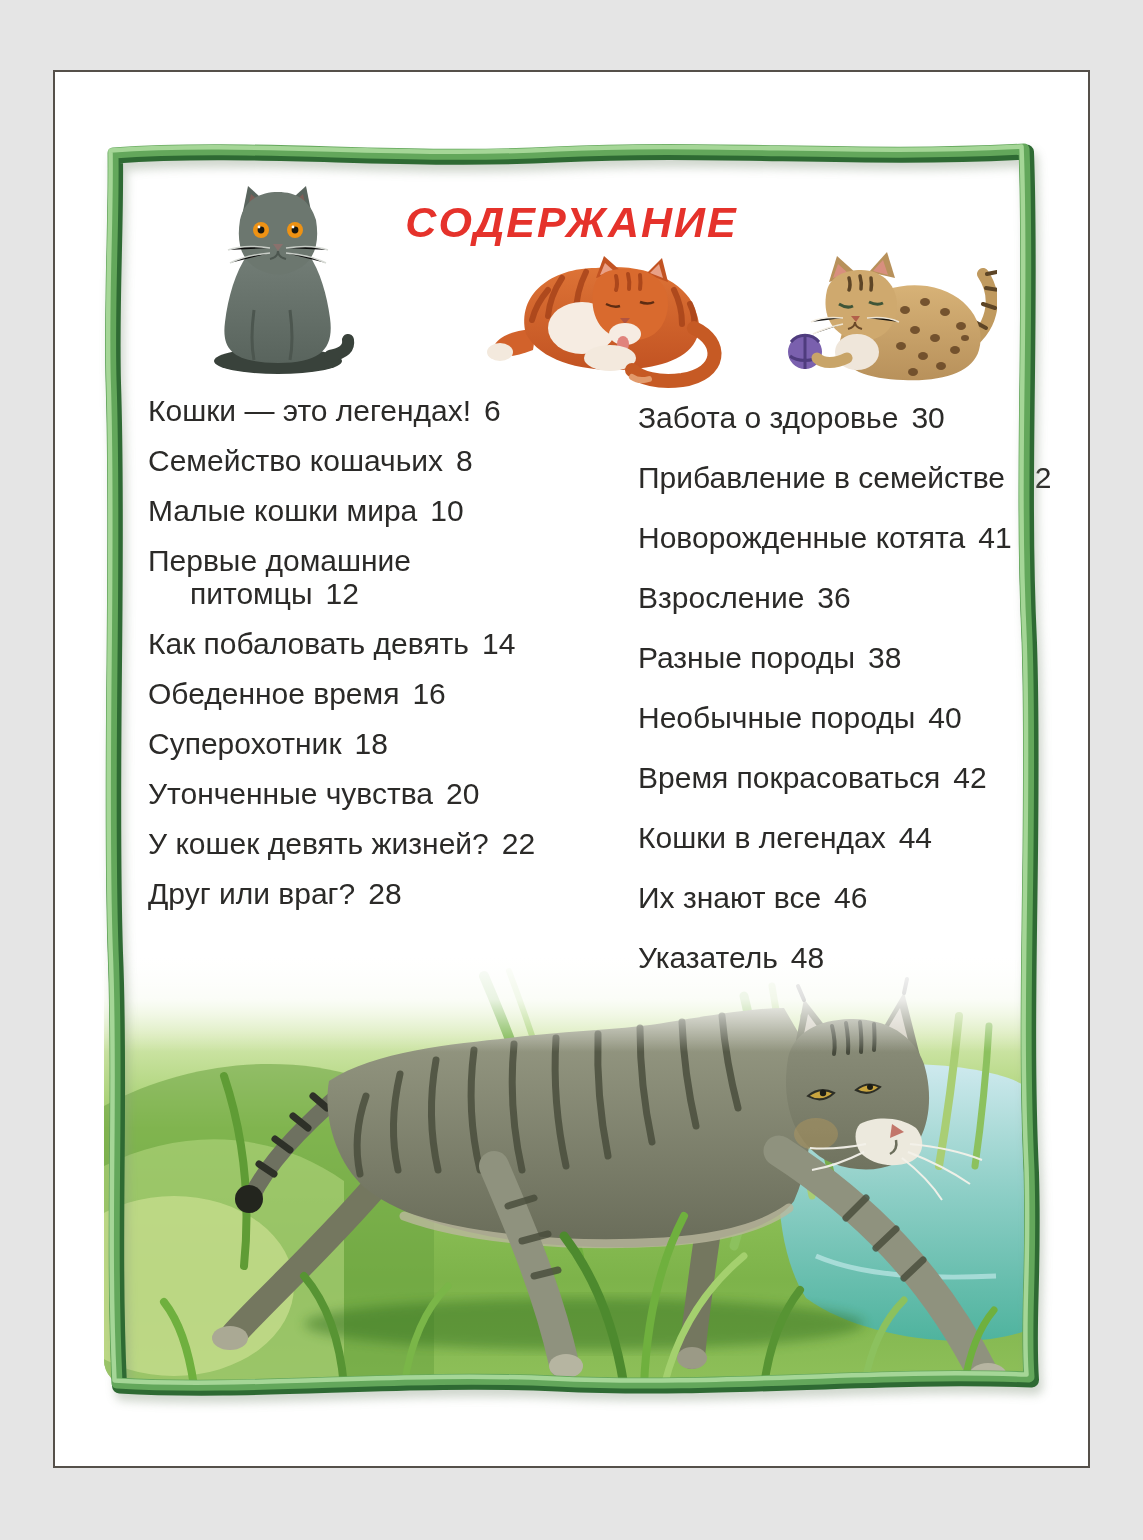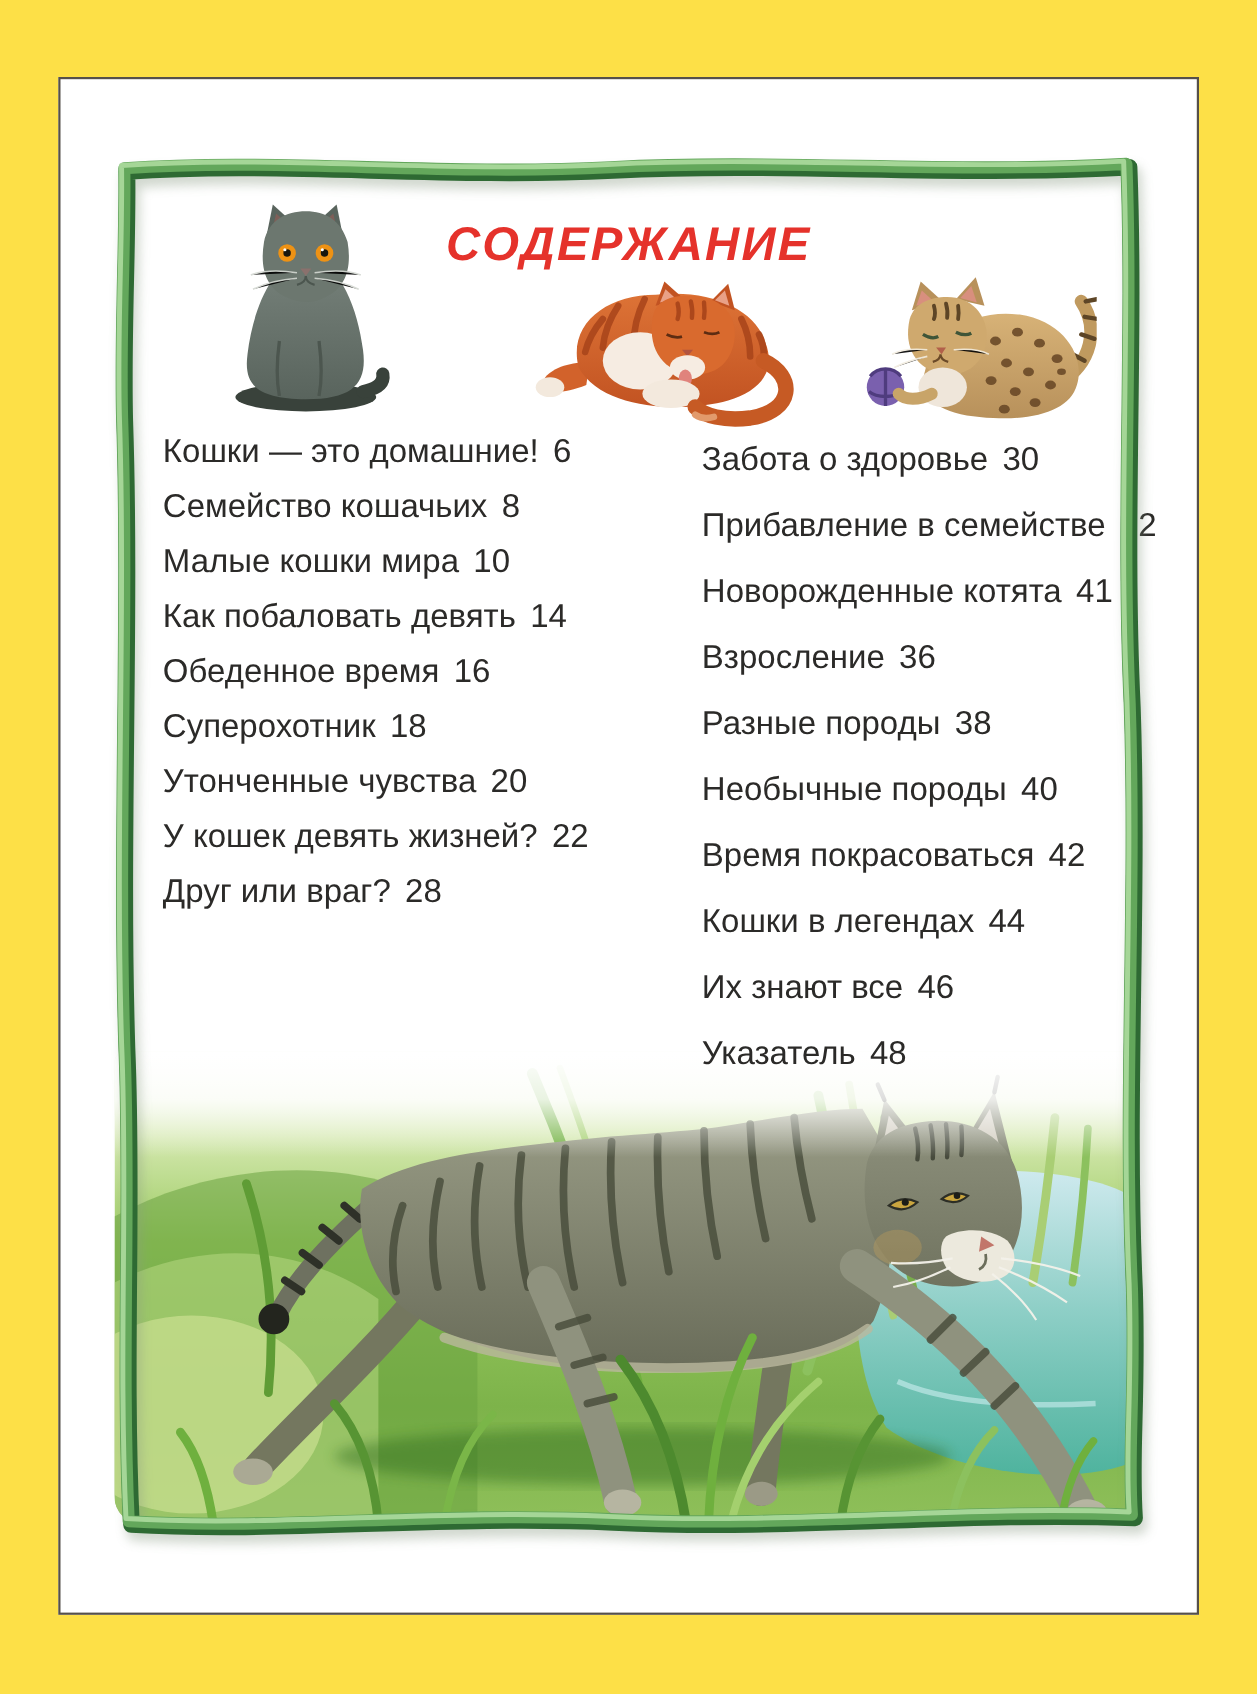--- a/index.html
+++ b/index.html
@@ -1,18 +1,18 @@
 <!DOCTYPE html>
 <html lang="ru"><head>
 <meta charset="utf-8">
 <style>
   html,body{margin:0;padding:0;background:#ffffff;}
   body{width:1143px;height:1540px;position:relative;overflow:hidden;
        font-family:"Liberation Sans","DejaVu Sans",sans-serif;}
-  .canvas{position:absolute;left:0;top:0;width:1143px;height:1540px;background:#fde047;}
+  .canvas{position:absolute;left:0;top:0;width:1143px;height:1540px;background:#e5e5e5;}
 
   .page-outline{position:absolute;left:53px;top:70px;width:1037px;height:1398px;
     box-sizing:border-box;border:2px solid #55504a;background:#fff;z-index:0;}
 
   .page-title{position:absolute;left:53px;top:198px;width:1037px;text-align:center;
     font-size:43px;font-weight:bold;font-style:italic;letter-spacing:2px;
     color:#e5322b;z-index:3;}
 
   .illu{position:absolute;z-index:2;}
   .illu svg{display:block;}
@@ -324,23 +324,25 @@
             <path d="M78,94 q-18,4 -30,10"></path>
           <path d="M102,88 q20,-2 32,4"></path>
         </g>
       </g>
       <ellipse cx="92" cy="122" rx="22" ry="18" fill="#efe6da"></ellipse>
       <path d="M82,128 C70,134 58,134 52,128" stroke="#c8a468" stroke-width="11" fill="none" stroke-linecap="round"></path>
     </svg>
   </div>
 
   <div class="toc-col col-left">
-    <div class="toc-entry"><span class="lbl">Кошки — это домашние!</span><span class="pg">6</span></div>
+    <div class="toc-entry"><span class="lbl">Кошки — это легендах!</span><span class="pg">6</span></div>
     <div class="toc-entry"><span class="lbl">Семейство кошачьих</span><span class="pg">8</span></div>
     <div class="toc-entry"><span class="lbl">Малые кошки мира</span><span class="pg">10</span></div>
+    <div class="toc-entry"><span class="lbl">Первые домашние
+питомцы</span><span class="pg">12</span></div>
     <div class="toc-entry"><span class="lbl">Как побаловать девять</span><span class="pg">14</span></div>
     <div class="toc-entry"><span class="lbl">Обеденное время</span><span class="pg">16</span></div>
     <div class="toc-entry"><span class="lbl">Суперохотник</span><span class="pg">18</span></div>
     <div class="toc-entry"><span class="lbl">Утонченные чувства</span><span class="pg">20</span></div>
     <div class="toc-entry"><span class="lbl">У кошек девять жизней?</span><span class="pg">22</span></div>
     <div class="toc-entry"><span class="lbl">Друг или враг?</span><span class="pg">28</span></div>
   </div>
 
   <div class="toc-col col-right">
     <div class="toc-entry"><span class="lbl">Забота о здоровье</span><span class="pg">30</span></div>

